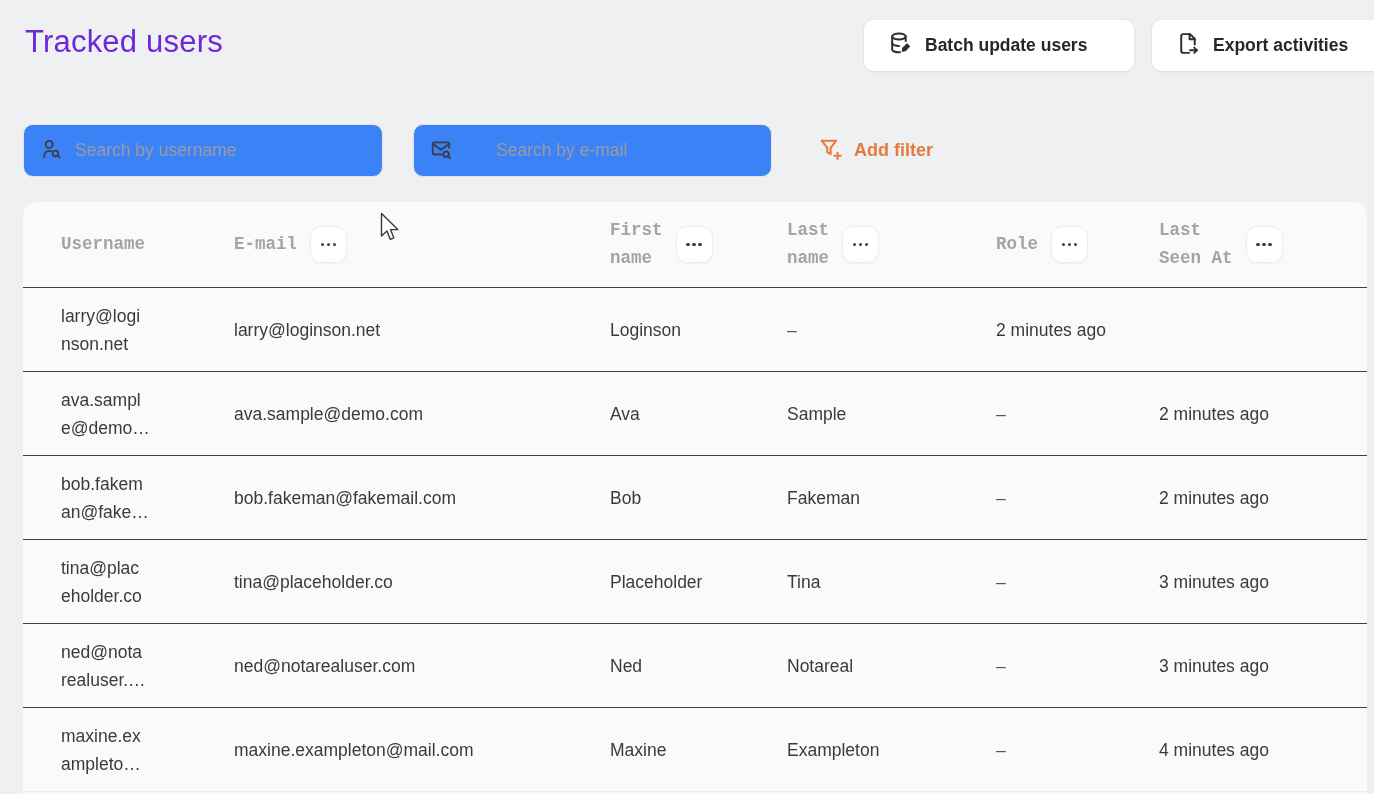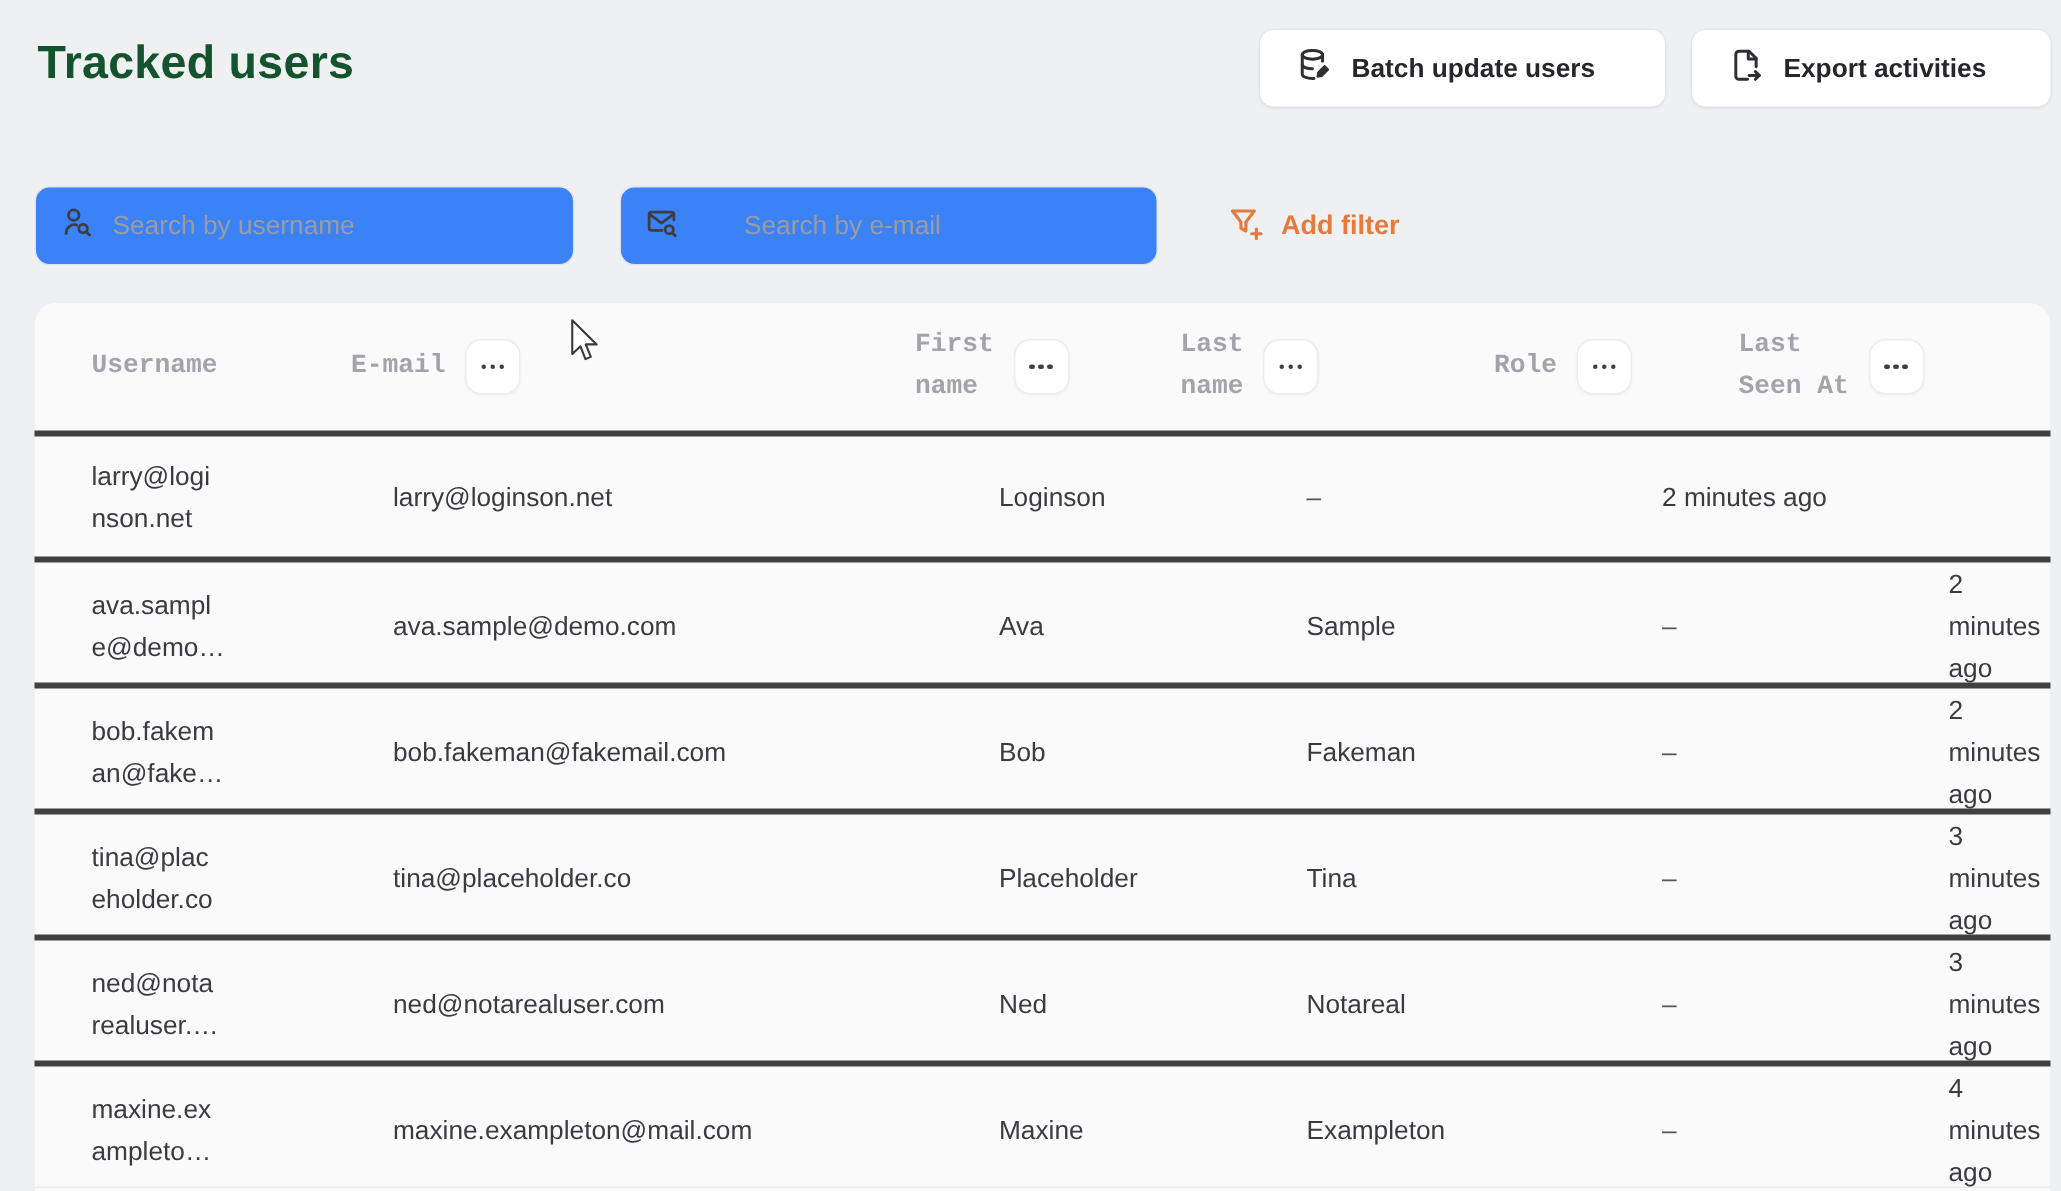--- a/index.html
+++ b/index.html
@@ -6,29 +6,29 @@
   html,body { width:1374px; height:794px; }
   body {
     position:relative; overflow:hidden;
     background:#eff0f1;
     font-family:"Liberation Sans", sans-serif;
     color:#2b2b2f;
   }
   
   .page-title {
     position:absolute; left:25px; top:24px;
-    font-size:31px; font-weight:700; color:#14532d; letter-spacing:.2px;
+    font-size:31px; font-weight:400; color:#6d28d9; letter-spacing:.2px;
   }
   .top-btn {
     position:absolute; top:20px; height:51px;
     display:flex; align-items:center; gap:12px;
     background:#ffffff; border:none; border-radius:9px;
     padding:0 24px; cursor:pointer;
     box-shadow:0 1px 3px rgba(30,30,40,.07), 0 0 0 1px rgba(30,30,40,.02);
-    font-family:inherit; font-size:17.5px; font-weight:700; color:#27272b;
+    font-family:inherit; font-size:17.5px; font-weight:700; color:#27272b;margin-left:24px;
   }
   .btn-batch { left:840px; width:270px; }
   .btn-export { left:1128px; width:239px; }
   .top-btn svg { flex:0 0 auto; }
   
   .search-box {
     position:absolute; top:124px; height:53px;
     background:#3b82f6; border:1px solid #e4e4e7; border-radius:10px;
     display:flex; align-items:center; gap:13px; padding:0 16px;
   }
@@ -68,21 +68,21 @@
   .menu-btn {
     width:37px; height:37px; flex:0 0 auto;
     background:#ffffff; border:1px solid #ededef; border-radius:11px;
     display:flex; align-items:center; justify-content:center; gap:2.5px;
     cursor:pointer; box-shadow:0 1px 2px rgba(30,30,40,.04);
   }
   .menu-btn i {
     width:3.5px; height:3.5px; border-radius:50%;
     background:#3f3f44; display:block;
   }
-  .trow { height:84px; border-top:4px solid #404040;gap:28px; }
+  .trow { height:84px; border-top:1px solid #404040; }
   .td {
     font-size:17.5px; color:#3a3a3f; line-height:1.6;
   }
   .td-username { padding-left:38px; white-space:pre-line; }
   .td-role { color:#55555a; }
   .partial-row { height:100px; border-top:1px solid #ececee; }
   
   .cursor { position:absolute; left:380px; top:212px; pointer-events:none; z-index:50; }
 </style>
 </head>

